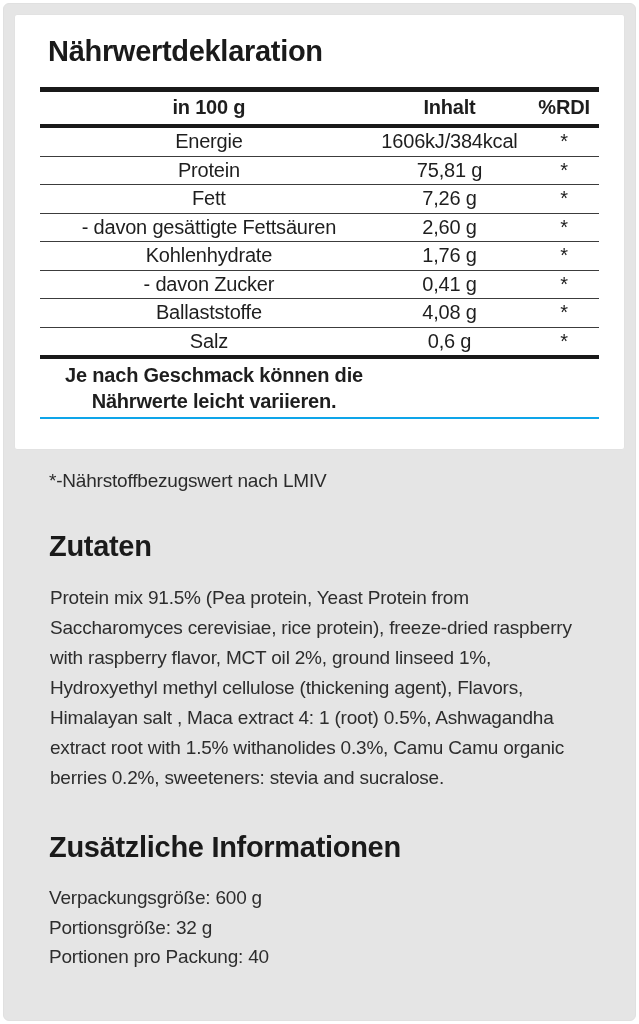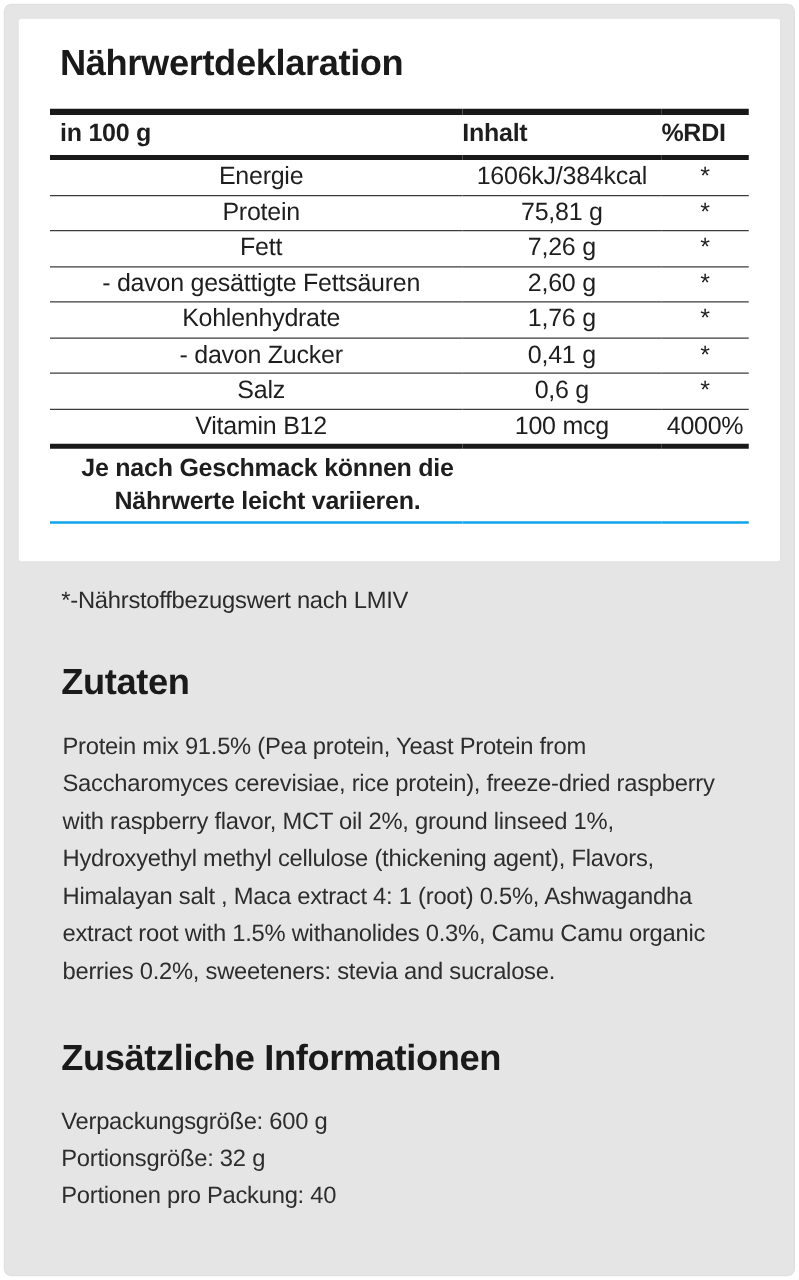--- a/index.html
+++ b/index.html
@@ -9,21 +9,21 @@
     background: #e5e5e5; border: 1px solid #e0e0e0; border-radius: 6px; }
 
   .card { margin: 10px 10px 0 10px; background: #ffffff; border: 1px solid #e2e2e2;
     border-radius: 3px; padding: 20px 25px 30px 25px; }
   .card h2 { font-size: 29px; line-height: 33px; font-weight: 700; color: #1a1a1a;
     letter-spacing: -0.3px; margin: 0 0 19px 8px; }
 
   table { width: 100%; border-collapse: collapse; table-layout: fixed; color: #1e1e1e; }
   col.w1 { width: 59%; } col.w2 { width: 28.5%; } col.w3 { width: 12.5%; }
   thead tr { border-top: 5px solid #191919; border-bottom: 4px solid #191919; }
-  th { font-size: 20px; font-weight: 700; text-align: left; padding: 4px 0 5px 0;
+  th { font-size: 20px; font-weight: 700; text-align: center; padding: 4px 0 5px 0;
     letter-spacing: -0.2px; }
   th.c1 { padding-left: 8px; }
   tbody tr { border-bottom: 1.5px solid #3c3c3c; }
   tbody tr:last-of-type { border-bottom: 4px solid #191919; }
   td { font-size: 20px; letter-spacing: -0.2px; padding: 2px 0 2.5px 0; height: 28px;
     white-space: nowrap; overflow: visible; text-align: center; }
   td.c1 { padding-left: 8px; }
   tfoot tr { border-bottom: 2px solid #0ea5e9; font-weight: bold; }
   .table-note { max-width: 340px; font-size: 20px; line-height: 26px; letter-spacing: -0.2px;
     padding: 3px 0 3px 8px; white-space: normal; color: #1e1e1e; }
@@ -81,28 +81,28 @@
             <td class="c1">Kohlenhydrate</td>
             <td class="c2">1,76 g</td>
             <td class="c3">*</td>
           </tr>
           <tr>
             <td class="c1">- davon Zucker</td>
             <td class="c2">0,41 g</td>
             <td class="c3">*</td>
           </tr>
           <tr>
+            <td class="c1">Ballaststoffe</td>
+            <td class="c2">4,08 g</td>
+            <td class="c3">*</td>
+          </tr>
+          <tr>
             <td class="c1">Salz</td>
             <td class="c2">0,6 g</td>
             <td class="c3">*</td>
-          </tr>
-          <tr>
-            <td class="c1">Vitamin B12</td>
-            <td class="c2">100 mcg</td>
-            <td class="c3">4000%</td>
           </tr>
         </tbody>
       <tfoot>
         <tr>
           <td colspan="3" style="height:auto; padding:0;">
             <div class="table-note">Je nach Geschmack können die Nährwerte leicht variieren.</div>
           </td>
         </tr>
       </tfoot>
     </table>

